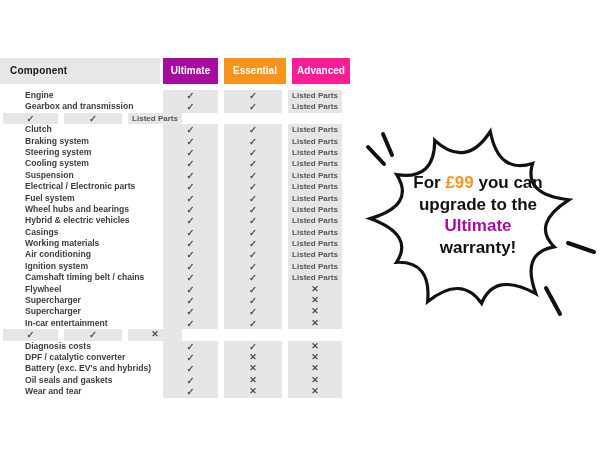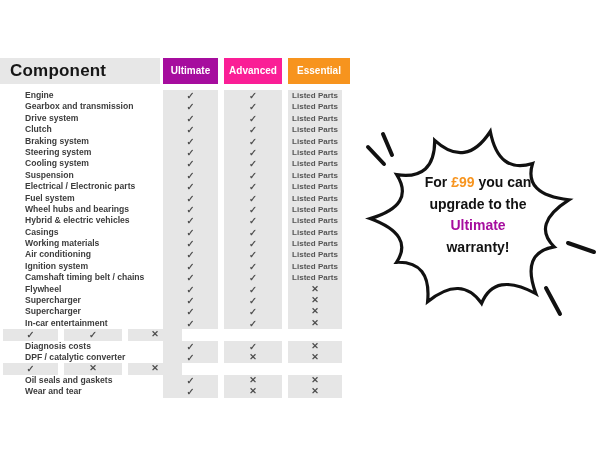--- a/index.html
+++ b/index.html
@@ -7,21 +7,21 @@
     width:600px;height:450px;background:#ffffff;overflow:hidden;
     font-family:"Liberation Sans", sans-serif;position:relative;
   }
   .canvas{position:absolute;inset:0;}
 
   
   .table{position:absolute;left:0;top:58px;width:352px;}
   .header-row{display:flex;height:26px;}
   .comp-header{
     width:160px;background:#E7E7E7;box-sizing:border-box;
-    padding-left:10px;line-height:26px;font-size:17px;font-weight:700;color:#161616;
+    padding-left:10px;line-height:26px;font-size:10px;font-weight:700;color:#161616;
     letter-spacing:.2px;
   }
   .plan-header{
     color:#fff;font-weight:700;font-size:10px;text-align:center;line-height:26px;
     box-sizing:border-box;
   }
   .plan-ultimate{width:55px;margin-left:3px;}
   .plan-advanced{width:58px;margin-left:6px;}
   .plan-essential{width:62px;margin-left:6px;}
 
@@ -41,52 +41,51 @@
   .cell-essential{width:54px;margin-left:6px;}
   .check{color:#4d4d4d;font-size:9.5px;font-weight:700;}
   .cross{color:#4d4d4d;font-size:9px;font-weight:700;}
   .listed{color:#555555;font-size:8px;font-weight:700;}
 
   
   .burst-wrap{position:absolute;left:360px;top:120px;width:240px;height:210px;}
   .burst-svg{position:absolute;left:0;top:0;}
   .burst-text{
     position:absolute;left:33px;top:52px;width:170px;text-align:center;
-    font-size:14px;font-weight:700;color:#121212;line-height:21.5px;
+    font-size:17px;font-weight:700;color:#121212;line-height:21.5px;
   }
 </style>
 </head>
 <body>
 
 <div class="canvas">
 
   <div class="table">
     <div class="header-row">
       <div class="comp-header">Component</div>
       <div class="plan-header plan-ultimate" style="background: rgb(166, 13, 158);">Ultimate</div>
+      <div class="plan-header plan-essential" style="background: rgb(247, 148, 30);">Essential</div>
       <div class="plan-header plan-advanced" style="background: rgb(250, 30, 150);">Advanced</div>
-      <div class="plan-header plan-essential" style="background: rgb(247, 148, 30);">Essential</div>
     </div>
     <div class="body-rows">
     <div class="row">
       <div class="row-label">Engine</div>
       <div class="cell cell-ultimate check">✓</div>
       <div class="cell cell-advanced check">✓</div>
       <div class="cell cell-essential listed">Listed Parts</div>
     </div>
 
     <div class="row">
       <div class="row-label">Gearbox and transmission</div>
       <div class="cell cell-ultimate check">✓</div>
       <div class="cell cell-advanced check">✓</div>
       <div class="cell cell-essential listed">Listed Parts</div>
     </div>
 
     <div class="row">
-      <div class="row-label">Drive system</div>
       <div class="cell cell-ultimate check">✓</div>
       <div class="cell cell-advanced check">✓</div>
       <div class="cell cell-essential listed">Listed Parts</div>
     </div>
 
     <div class="row">
       <div class="row-label">Clutch</div>
       <div class="cell cell-ultimate check">✓</div>
       <div class="cell cell-advanced check">✓</div>
       <div class="cell cell-essential listed">Listed Parts</div>
@@ -225,20 +224,21 @@
     </div>
 
     <div class="row">
       <div class="row-label">DPF / catalytic converter</div>
       <div class="cell cell-ultimate check">✓</div>
       <div class="cell cell-advanced cross">✕</div>
       <div class="cell cell-essential cross">✕</div>
     </div>
 
     <div class="row">
+      <div class="row-label">Battery (exc. EV's and hybrids)</div>
       <div class="cell cell-ultimate check">✓</div>
       <div class="cell cell-advanced cross">✕</div>
       <div class="cell cell-essential cross">✕</div>
     </div>
 
     <div class="row">
       <div class="row-label">Oil seals and gaskets</div>
       <div class="cell cell-ultimate check">✓</div>
       <div class="cell cell-advanced cross">✕</div>
       <div class="cell cell-essential cross">✕</div>

